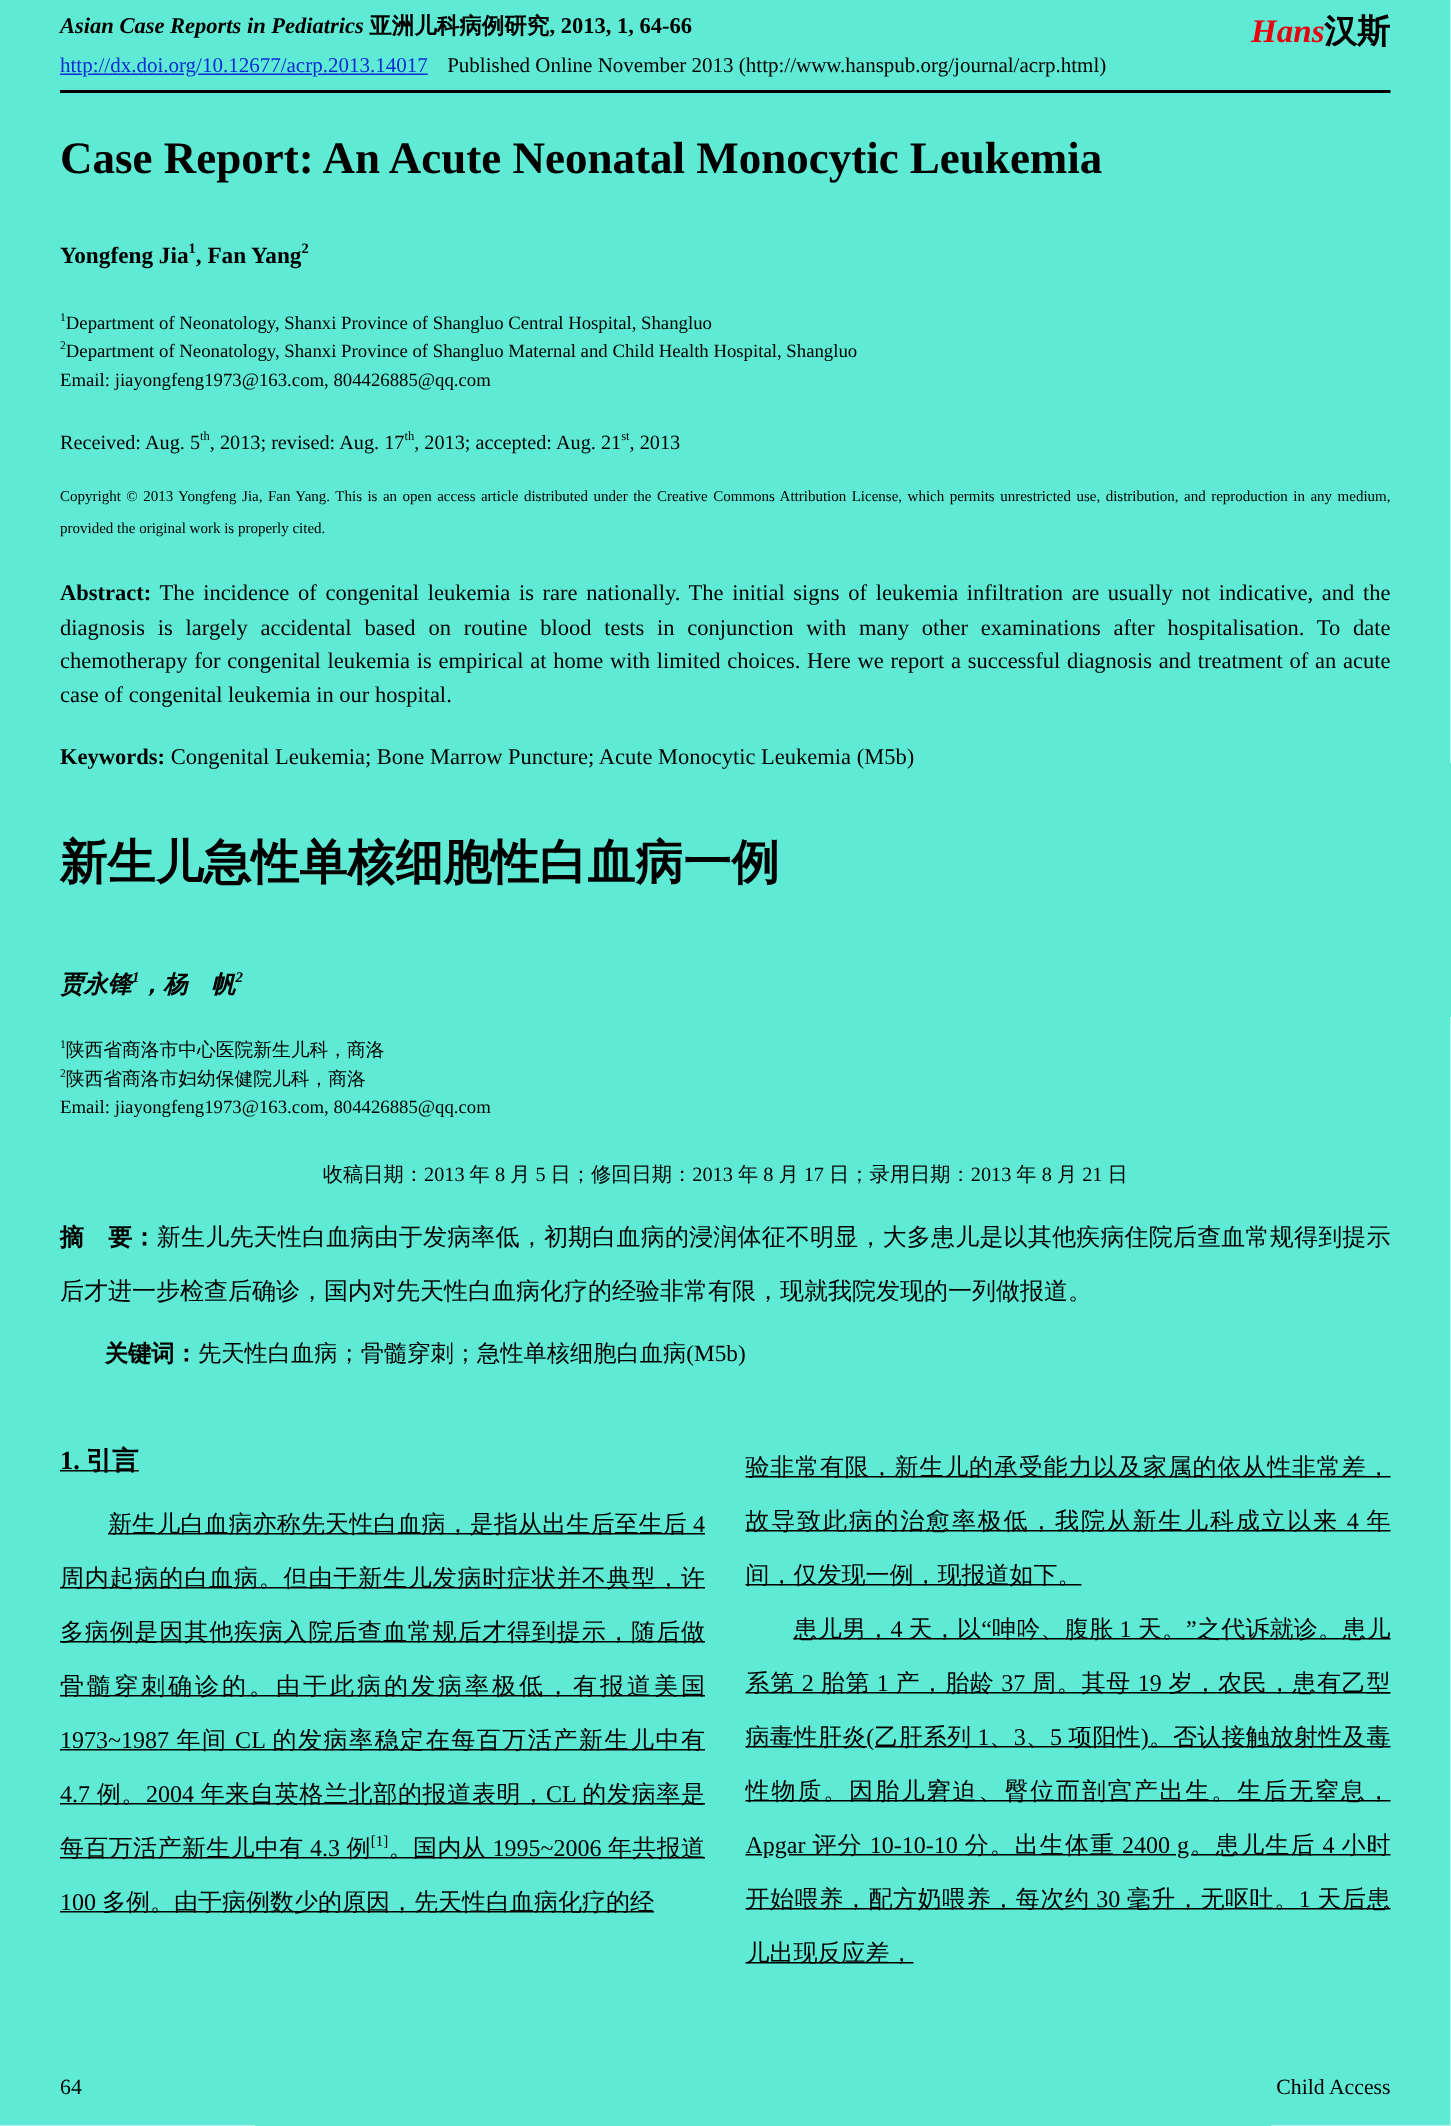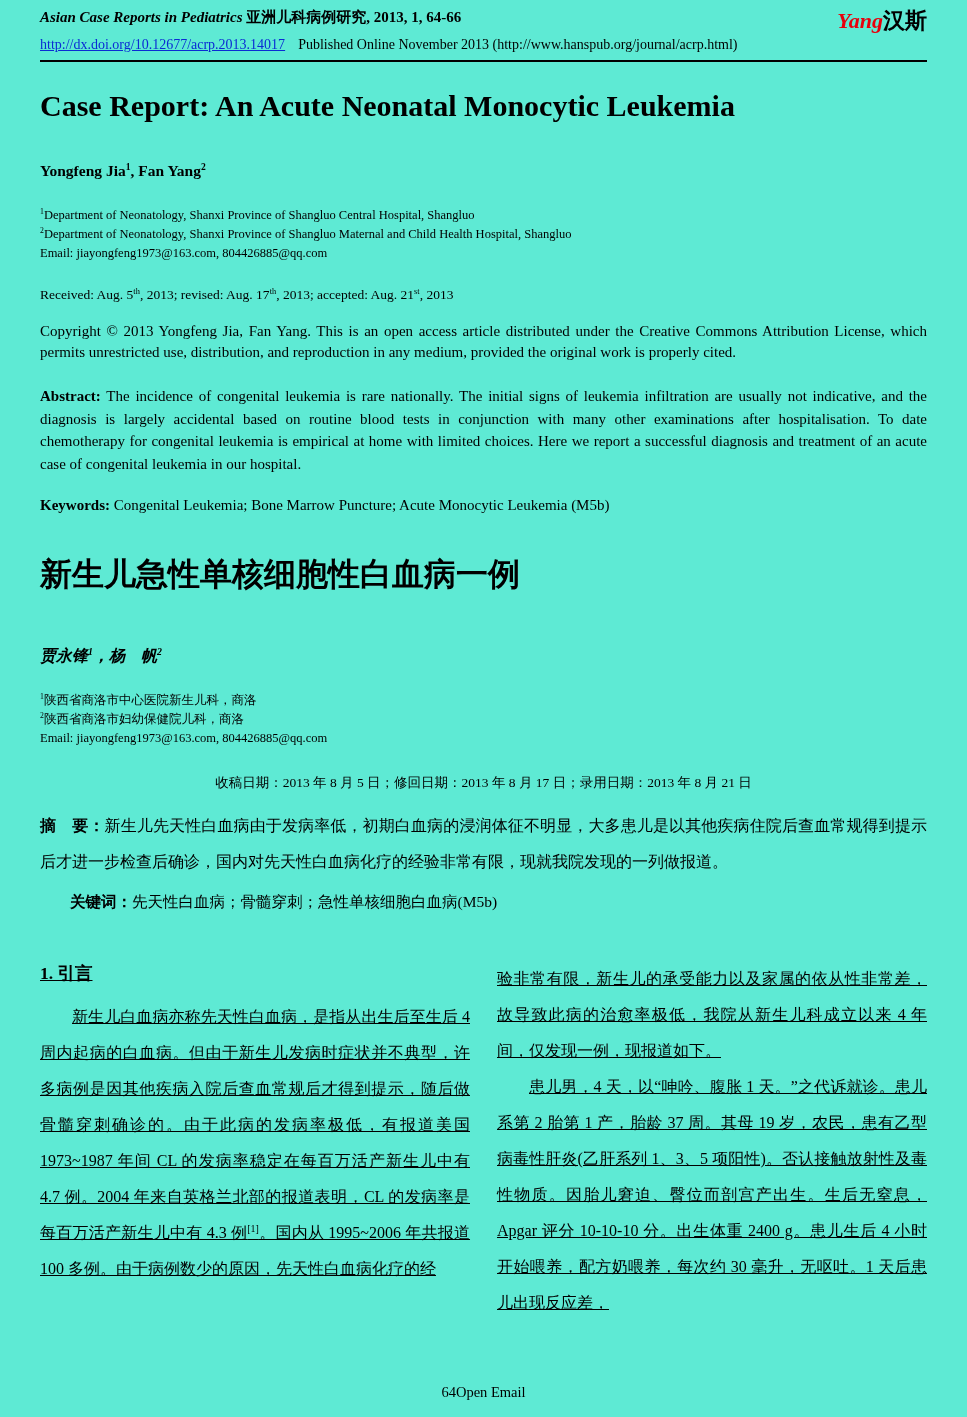--- a/index.html
+++ b/index.html
@@ -25,21 +25,21 @@
   .doi-line { font-size:14px; margin-top:5px; }
   .doi { color:#0b2bd4; text-decoration:underline; cursor:pointer;text-align:right; }
   .pub { margin-left:13px; }
   .rule { border-top:2px solid #000; margin-top:7px; }
 
   
   .title { font-size:30px; font-weight:bold; margin-top:26px; line-height:1.2; }
   .authors { margin-top:38px; font-size:15.5px; font-weight:bold; }
   .affils { margin-top:26px; font-size:12.5px; line-height:19px; }
   .received { margin-top:24px; font-size:13.5px; }
-  .copyright { margin-top:18px; font-size:15px; line-height:21px; text-align:justify; }
+  .copyright { margin-top:18px; font-size:10px; line-height:21px; text-align:justify; }
   .abstract { margin-top:22px; font-size:15px; line-height:22.5px; text-align:justify; }
   .lbl { font-weight:bold; }
   .keywords { margin-top:22px; font-size:15px; }
 
   
   .cn-title { margin-top:40px; font-size:32px; font-weight:bold; line-height:1.25; }
   .cn-authors { margin-top:52px; font-size:16px; font-weight:bold; font-style:italic; }
   .cn-affils { margin-top:24px; }
   .cn-dates { margin-top:26px; font-size:13.5px;text-align:center; }
   .cn-abstract { margin-top:16px; font-size:16px; line-height:36px; text-align:justify; }
@@ -49,34 +49,34 @@
   .columns { margin-top:48px; display:flex; gap:27px;text-decoration:underline; }
   .col { width:430px; }
   .sec { font-size:17.5px; font-weight:bold; margin-bottom:14px; }
   .body-p { font-size:16px; line-height:36px; text-align:justify; }
   .indent { text-indent:2em; }
   .ref { font-size:10px; }
 
   
   .footer {
     position:absolute; left:40px; right:40px; bottom:16px;
-    display:flex; justify-content:center;
+    display:flex; justify-content:space-between;
     font-size:14.5px;
   }
 </style>
 </head>
 <body>
 
 <div class="page">
 
   <div class="header">
     <div class="journal-line">
       <span class="j-en">Asian Case Reports in Pediatrics</span><span class="j-cn"> 亚洲儿科病例研究, 2013, 1, 64-66</span>
       <span class="logo">
-        <span class="logo-red">Yang</span><span class="logo-cn">汉斯</span>
+        <span class="logo-red">Hans</span><span class="logo-cn">汉斯</span>
       </span>
     </div>
     <div class="doi-line">
       <a class="doi">http://dx.doi.org/10.12677/acrp.2013.14017</a><span class="pub">Published Online November 2013 (http://www.hanspub.org/journal/acrp.html)</span>
     </div>
   </div>
   <div class="rule"></div>
 
   <h1 class="title">Case Report: An Acute Neonatal Monocytic Leukemia</h1>
 
@@ -124,16 +124,16 @@
       <p class="body-p indent"><span>新生儿白血病亦称先天性白血病，是指从出生后至生后 4 周内起病的白血病。但由于新生儿发病时症状并不典型，许多病例是因其他疾病入院后查血常规后才得到提示，随后做骨髓穿刺确诊的。由于此病的发病率极低，有报道美国 1973~1987 年间 CL 的发病率稳定在每百万活产新生儿中有 4.7 例。2004 年来自英格兰北部的报道表明，CL 的发病率是每百万活产新生儿中有 4.3 例</span><sup class="ref">[1]</sup><span>。国内从 1995~2006 年共报道 100 多例。由于病例数少的原因，先天性白血病化疗的经</span></p>
     </div>
     <div class="col">
       <p class="body-p">验非常有限，新生儿的承受能力以及家属的依从性非常差，故导致此病的治愈率极低，我院从新生儿科成立以来 4 年间，仅发现一例，现报道如下。</p>
       <p class="body-p indent">患儿男，4 天，以“呻吟、腹胀 1 天。”之代诉就诊。患儿系第 2 胎第 1 产，胎龄 37 周。其母 19 岁，农民，患有乙型病毒性肝炎(乙肝系列 1、3、5 项阳性)。否认接触放射性及毒性物质。因胎儿窘迫、臀位而剖宫产出生。生后无窒息，Apgar 评分 10-10-10 分。出生体重 2400 g。患儿生后 4 小时开始喂养，配方奶喂养，每次约 30 毫升，无呕吐。1 天后患儿出现反应差，</p>
     </div>
   </div>
 
   <div class="footer">
     <span>64</span>
-    <span>Open Email</span>
+    <span>Child Access</span>
   </div>
 
 </div>
 
 </body></html>

